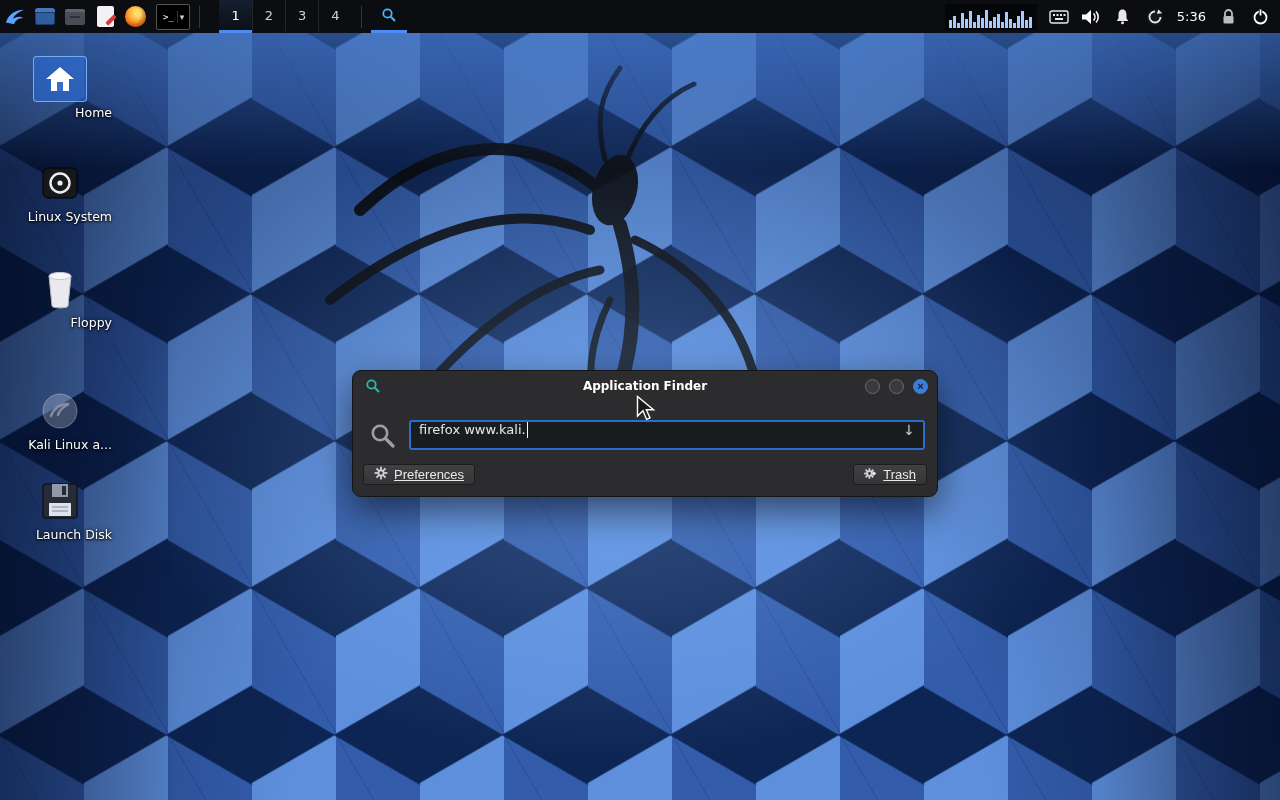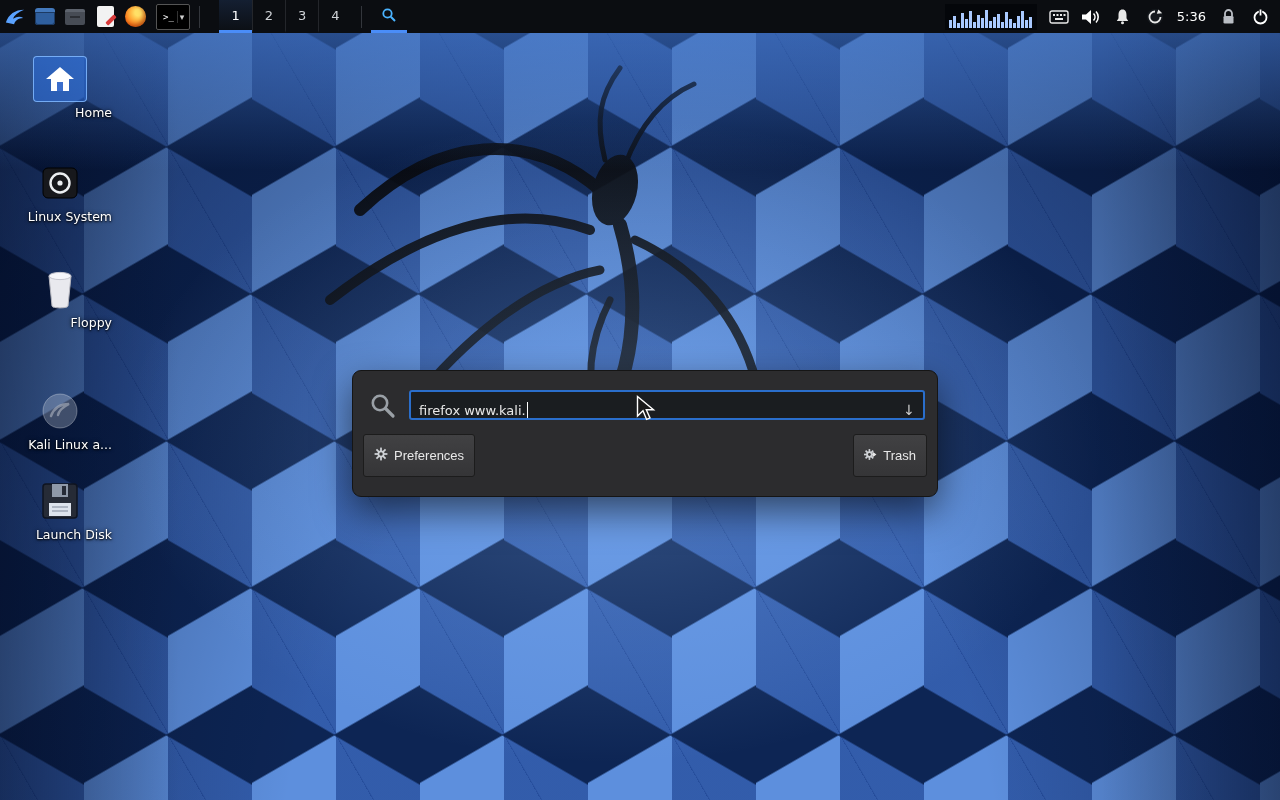--- a/index.html
+++ b/index.html
@@ -76,26 +76,26 @@
   .titlebar { height:30px; display:flex; align-items:center; position:relative; }
   .ticon { position:absolute; left:12px; top:7px; }
   .ttitle { width:100%; text-align:center; font-size:12px; font-weight:bold; color:#ffffff; }
   .controls { position:absolute; right:9px; top:8px; display:flex; gap:9px; align-items:center; }
   .wc { width:15px; height:15px; border-radius:50%; border:1px solid #6a6a6a; background:#3a3a3c; padding:0; cursor:pointer; }
   .wc.close { background:#3b7dd8; border-color:#3b7dd8; color:#0d2138; font-size:11px; font-weight:bold;
     display:flex; align-items:center; justify-content:center; line-height:1; }
   .drow1 { margin:19px 12px 0 16px; display:flex; align-items:center; }
   .bigmag { margin-right:13px; display:flex; }
   .searchbox { flex:1; height:30px; background:#1a1d20; border:2px solid #2a6ecb; border-radius:3px;
-    display:flex; align-items:flex-end; padding:0 8px; color:#e9e9e9; font-size:13px; cursor:text; }
+    display:flex; align-items:flex-start; padding:0 8px; color:#e9e9e9; font-size:13px; cursor:text; }
   .caret { width:1px; height:16px; background:#ffffff; margin-left:1px; }
   .ddl { margin-left:auto; color:#cfcfcf; font-size:14px; cursor:pointer; }
   .drow2 { margin:14px 10px 0 10px; display:flex; justify-content:space-between; align-items:center; }
-  .btn { height:43px; display:flex; align-items:center; gap:6px; padding:0 10px; font-size:13px; color:#e8e8e8;
-    background:linear-gradient(#414143,#353537); border:1px solid #1c1c1c; border-radius:3px; cursor:pointer; }
+  .btn { height:21px; display:flex; align-items:center; gap:6px; padding:0 10px; font-size:13px; color:#e8e8e8;
+    background:linear-gradient(#414143,#353537); border:1px solid #1c1c1c; border-radius:3px; cursor:pointer;text-decoration:underline; }
 
   .cursor { position:absolute; left:636px; top:395px; z-index:100; pointer-events:none; }
 </style>
 </head>
 <body>
 
 <div class="wallpaper"></div>
 <svg class="dragon" width="640" height="500" viewBox="0 0 640 500">
   <g stroke="#070707" fill="none" stroke-linecap="round">
     <path d="M330 150 C 260 90, 170 95, 90 170" stroke-width="12"></path>
@@ -286,20 +286,36 @@
         <rect x="10" y="23" width="22" height="13" fill="#dde3ec"></rect>
         <line x1="13" y1="27" x2="29" y2="27" stroke="#9aa3b2" stroke-width="1.4"></line>
         <line x1="13" y1="31" x2="29" y2="31" stroke="#9aa3b2" stroke-width="1.4"></line>
       </svg>
     </div>
     <div class="lbl">Launch Disk</div>
   </div>
 </div>
 
 <div class="dialog">
+  <div class="titlebar">
+    <span class="ticon">
+      <svg width="16" height="16" viewBox="0 0 16 16">
+        <circle cx="6.5" cy="6.5" r="4.2" fill="none" stroke="#2fb9a8" stroke-width="1.8"></circle>
+        <line x1="9.8" y1="9.8" x2="14" y2="14" stroke="#2fb9a8" stroke-width="2"></line>
+      </svg>
+    </span>
+    <span class="ttitle">Application Finder</span>
+    <span class="controls">
+      <button class="wc"></button>
+      <button class="wc"></button>
+      <button class="wc close">
+        <span>×</span>
+      </button>
+    </span>
+  </div>
   <div class="drow1">
     <span class="bigmag">
       <svg width="27" height="27" viewBox="0 0 27 27">
         <circle cx="11" cy="11" r="7.2" fill="none" stroke="#9aa0a6" stroke-width="2.6"></circle>
         <line x1="16.5" y1="16.5" x2="24" y2="24" stroke="#9aa0a6" stroke-width="3.2" stroke-linecap="round"></line>
       </svg>
     </span>
     <div class="searchbox" role="textbox">
       <span>firefox www.kali.</span>
       <span class="caret"></span>

